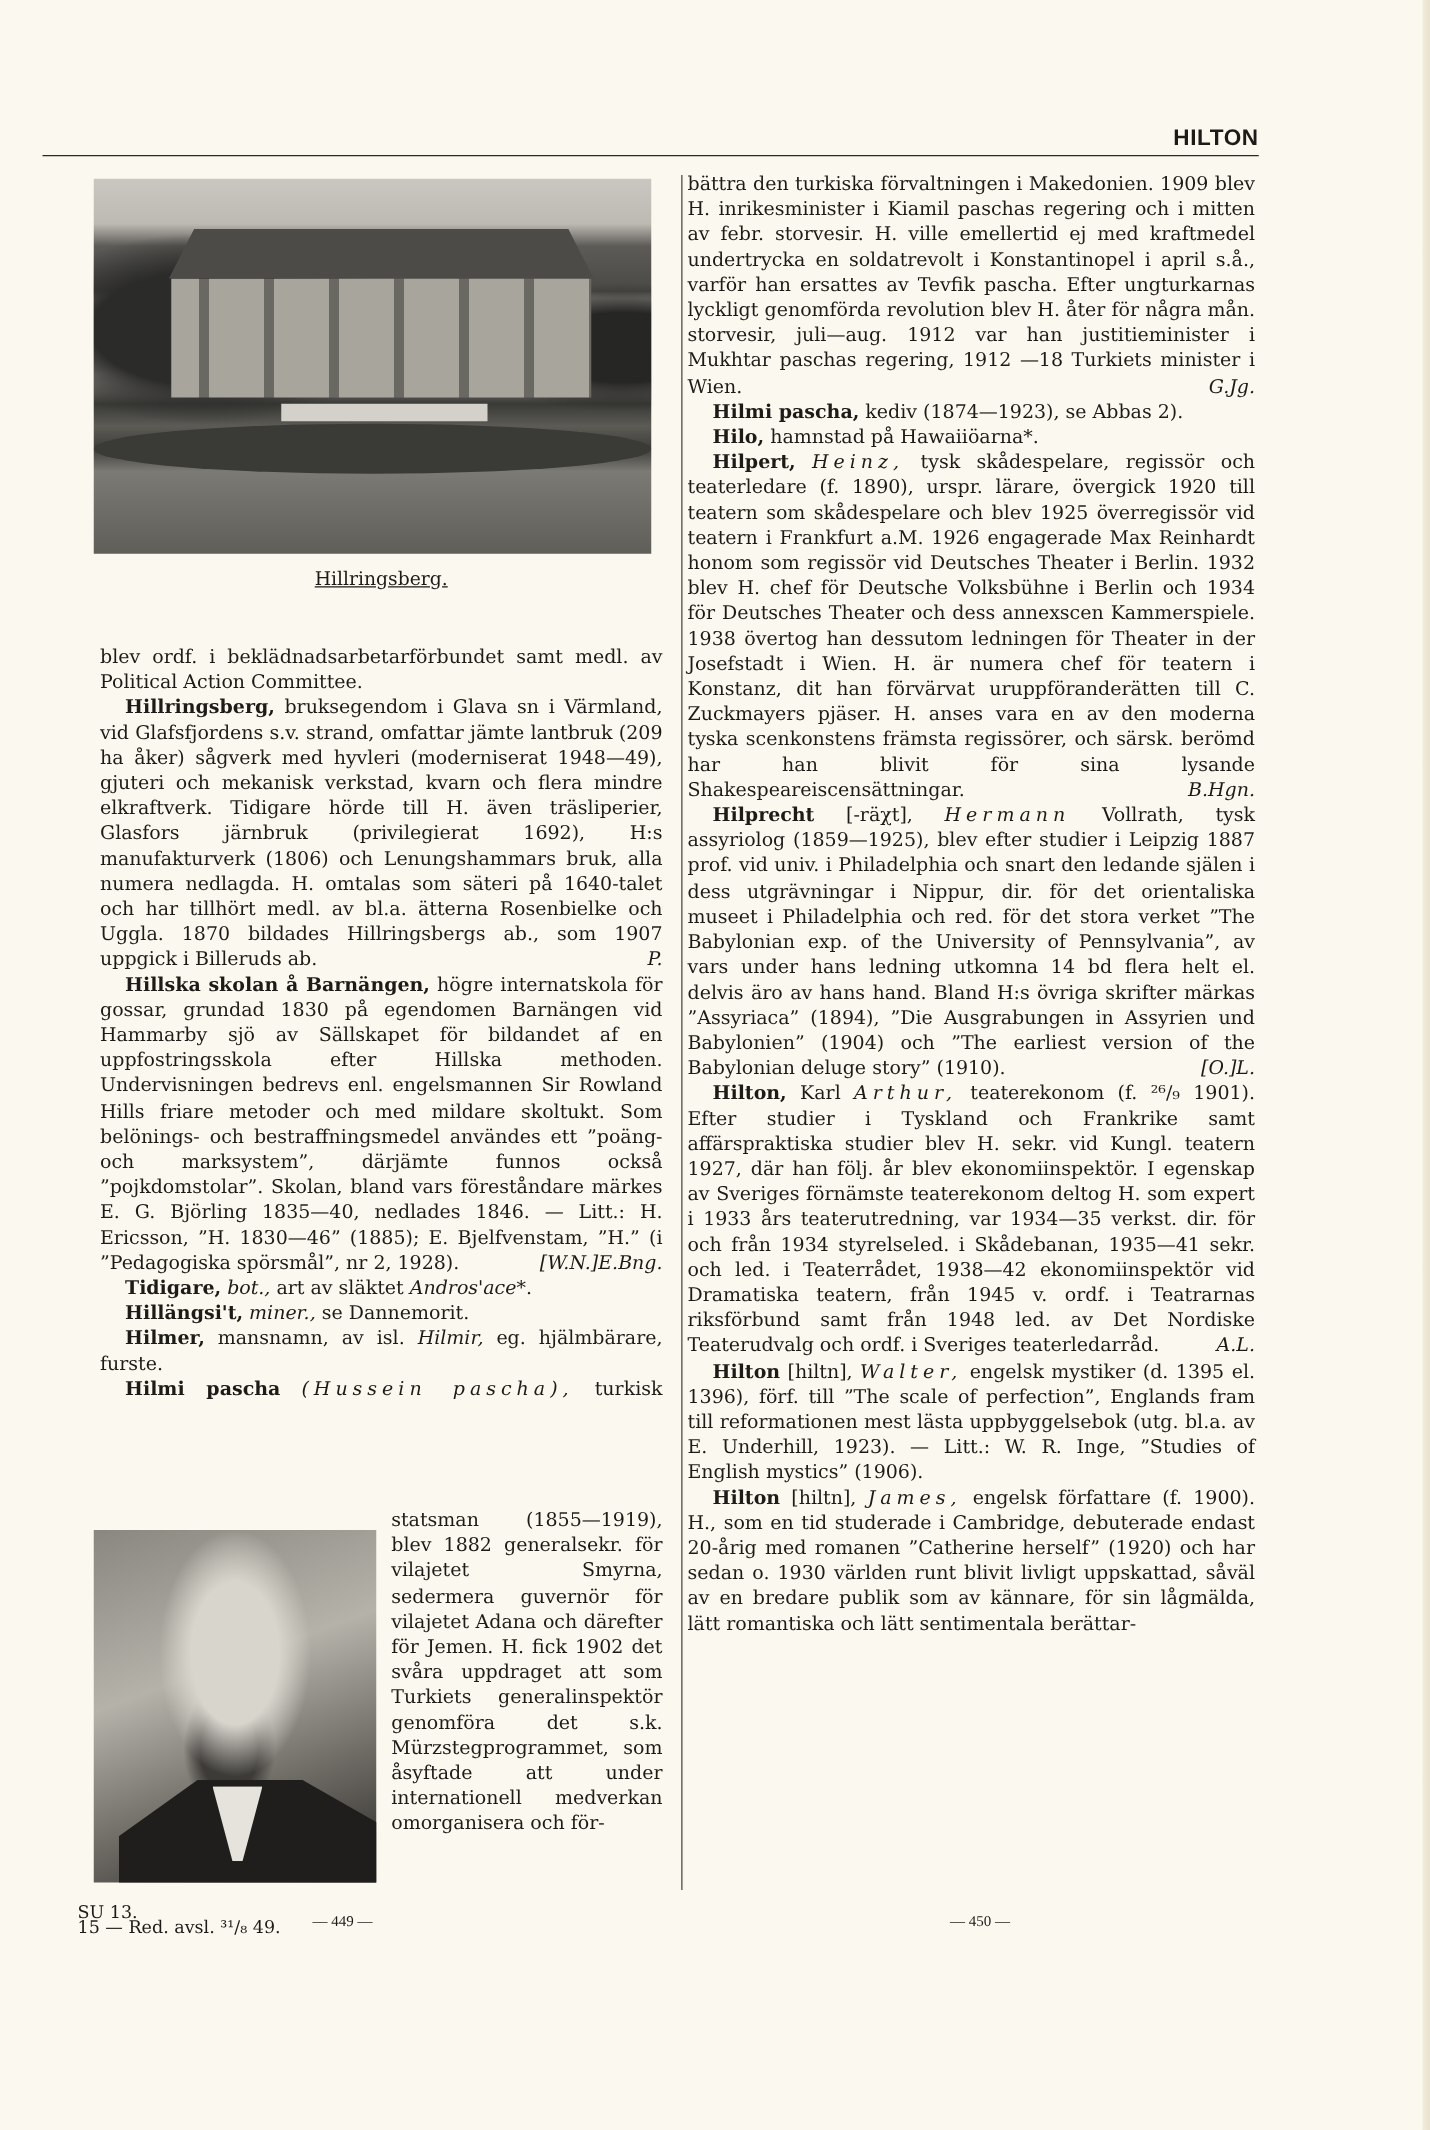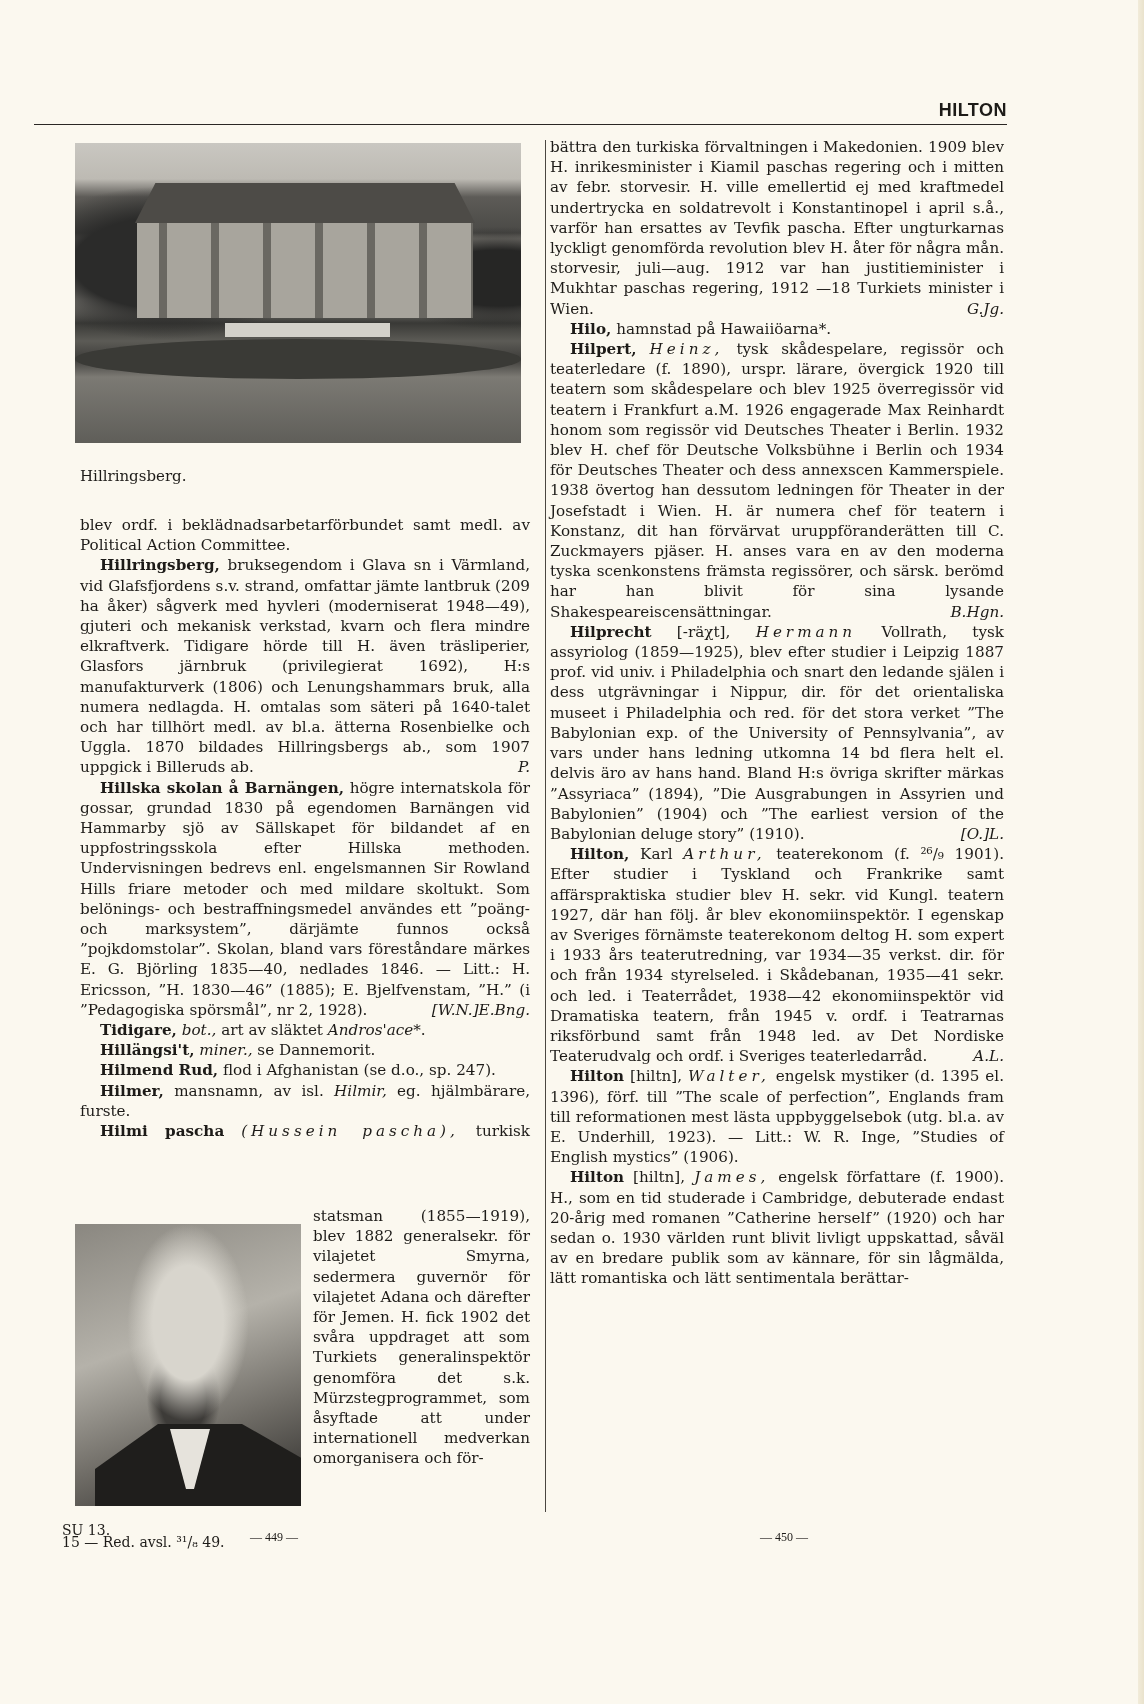--- a/index.html
+++ b/index.html
@@ -62,22 +62,22 @@
   }
   .photo-house .lawn {
     position: absolute; left: 0; top: 196px; width: 446px; height: 40px;
     background: #3a3a36; border-radius: 50% / 50%;
   }
   .photo-house .balustrade {
     position: absolute; left: 150px; top: 180px; width: 165px; height: 14px;
     background: #d3d1ca;
   }
   .caption {
-    position: absolute; left: 80px; top: 467px; width: 450px;
-    text-align: left; font-size: 15px;
+    position: absolute; left: 80px; top: 454px; width: 450px;
+    text-align: center; font-size: 15px; text-decoration: underline;
   }
   .col-left-body { position: absolute; left: 80px; top: 500px; width: 450px; margin-top: 15px; }
 
   .photo-portrait {
     position: absolute; left: 75px; top: 1224px; width: 226px; height: 282px;
     background:
       radial-gradient(ellipse at 50% 35%, #d8d5cd 0 22%, transparent 38%),
       radial-gradient(ellipse at 48% 62%, #3d3b38 0 14%, transparent 22%),
       linear-gradient(160deg, #8a8780 0%, #b5b2aa 40%, #6f6c66 70%, #2a2927 100%);
     overflow: hidden;
@@ -138,23 +138,20 @@
   <p class="entry">
     <b>Tidigare,</b>
     <i>bot.,</i><span> art av släktet </span><i>Andros'ace*</i><span>.</span>
   </p>
 
   <p class="entry">
     <b>Hillängsi't,</b>
     <i>miner.,</i><span> se Dannemorit.</span>
   </p>
 
-  <p class="entry">
-    <b>Hilmend Rud,</b><span> flod i Afghanistan (se d.o., sp. 247).</span>
-  </p>
 
   <p class="entry">
     <b>Hilmer,</b><span> mansnamn, av isl. </span><i>Hilmir,</i><span> eg. hjälmbärare, furste.</span>
   </p>
 
   <p class="entry" style="text-align-last: justify;">
     <b>Hilmi pascha</b>
     <span class="sp">(Hussein pascha),</span><span> turkisk</span>
   </p>
 </div>
@@ -168,20 +165,23 @@
 
 <div class="col-divider"></div>
 
 <div class="col col-right">
   <p class="cont">
     <span>bättra den turkiska förvaltningen i Makedonien. 1909 blev H. inrikesminister i Kiamil paschas regering och i mitten av febr. storvesir. H. ville emellertid ej med kraftmedel undertrycka en soldatrevolt i Konstantinopel i april s.å., varför han ersattes av Tevfik pascha. Efter ungturkarnas lyckligt genomförda revolution blev H. åter för några mån. storvesir, juli—aug. 1912 var han justitieminister i Mukhtar paschas regering, 1912 —18 Turkiets minister i Wien.</span>
     <span class="sig">G.Jg.</span>
   </p>
   <div style="clear:both"></div>
 
+  <p class="entry">
+    <b>Hilmi pascha,</b><span> kediv (1874—1923), se Abbas 2).</span>
+  </p>
 
   <p class="entry">
     <b>Hilo,</b><span> hamnstad på Hawaiiöarna*.</span>
   </p>
 
   <p class="entry">
     <b>Hilpert,</b>
     <span class="sp">Heinz,</span><span> tysk skådespelare, regissör och teaterledare (f. 1890), urspr. lärare, övergick 1920 till teatern som skådespelare och blev 1925 överregissör vid teatern i Frankfurt a.M. 1926 engagerade Max Reinhardt honom som regissör vid Deutsches Theater i Berlin. 1932 blev H. chef för Deutsche Volksbühne i Berlin och 1934 för Deutsches Theater och dess annexscen Kammerspiele. 1938 övertog han dessutom ledningen för Theater in der Josefstadt i Wien. H. är numera chef för teatern i Konstanz, dit han förvärvat uruppföranderätten till C. Zuckmayers pjäser. H. anses vara en av den moderna tyska scenkonstens främsta regissörer, och särsk. berömd har han blivit för sina lysande Shakespeareiscensättningar.</span>
     <span class="sig">B.Hgn.</span>
   </p>

